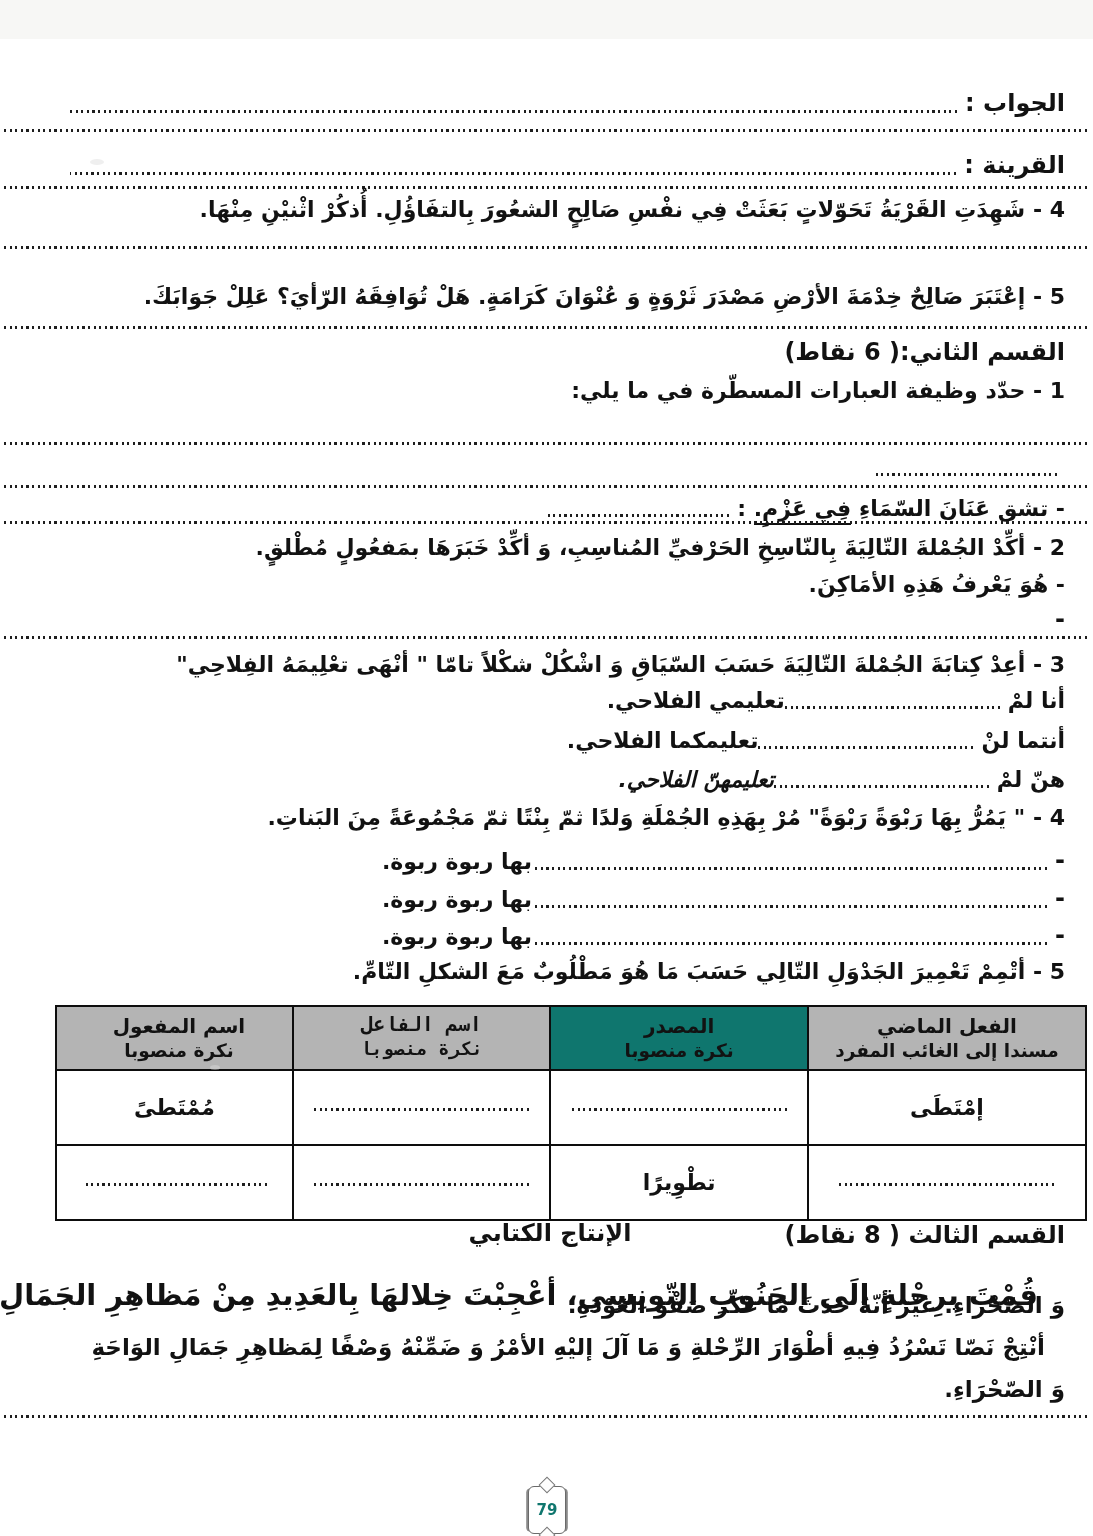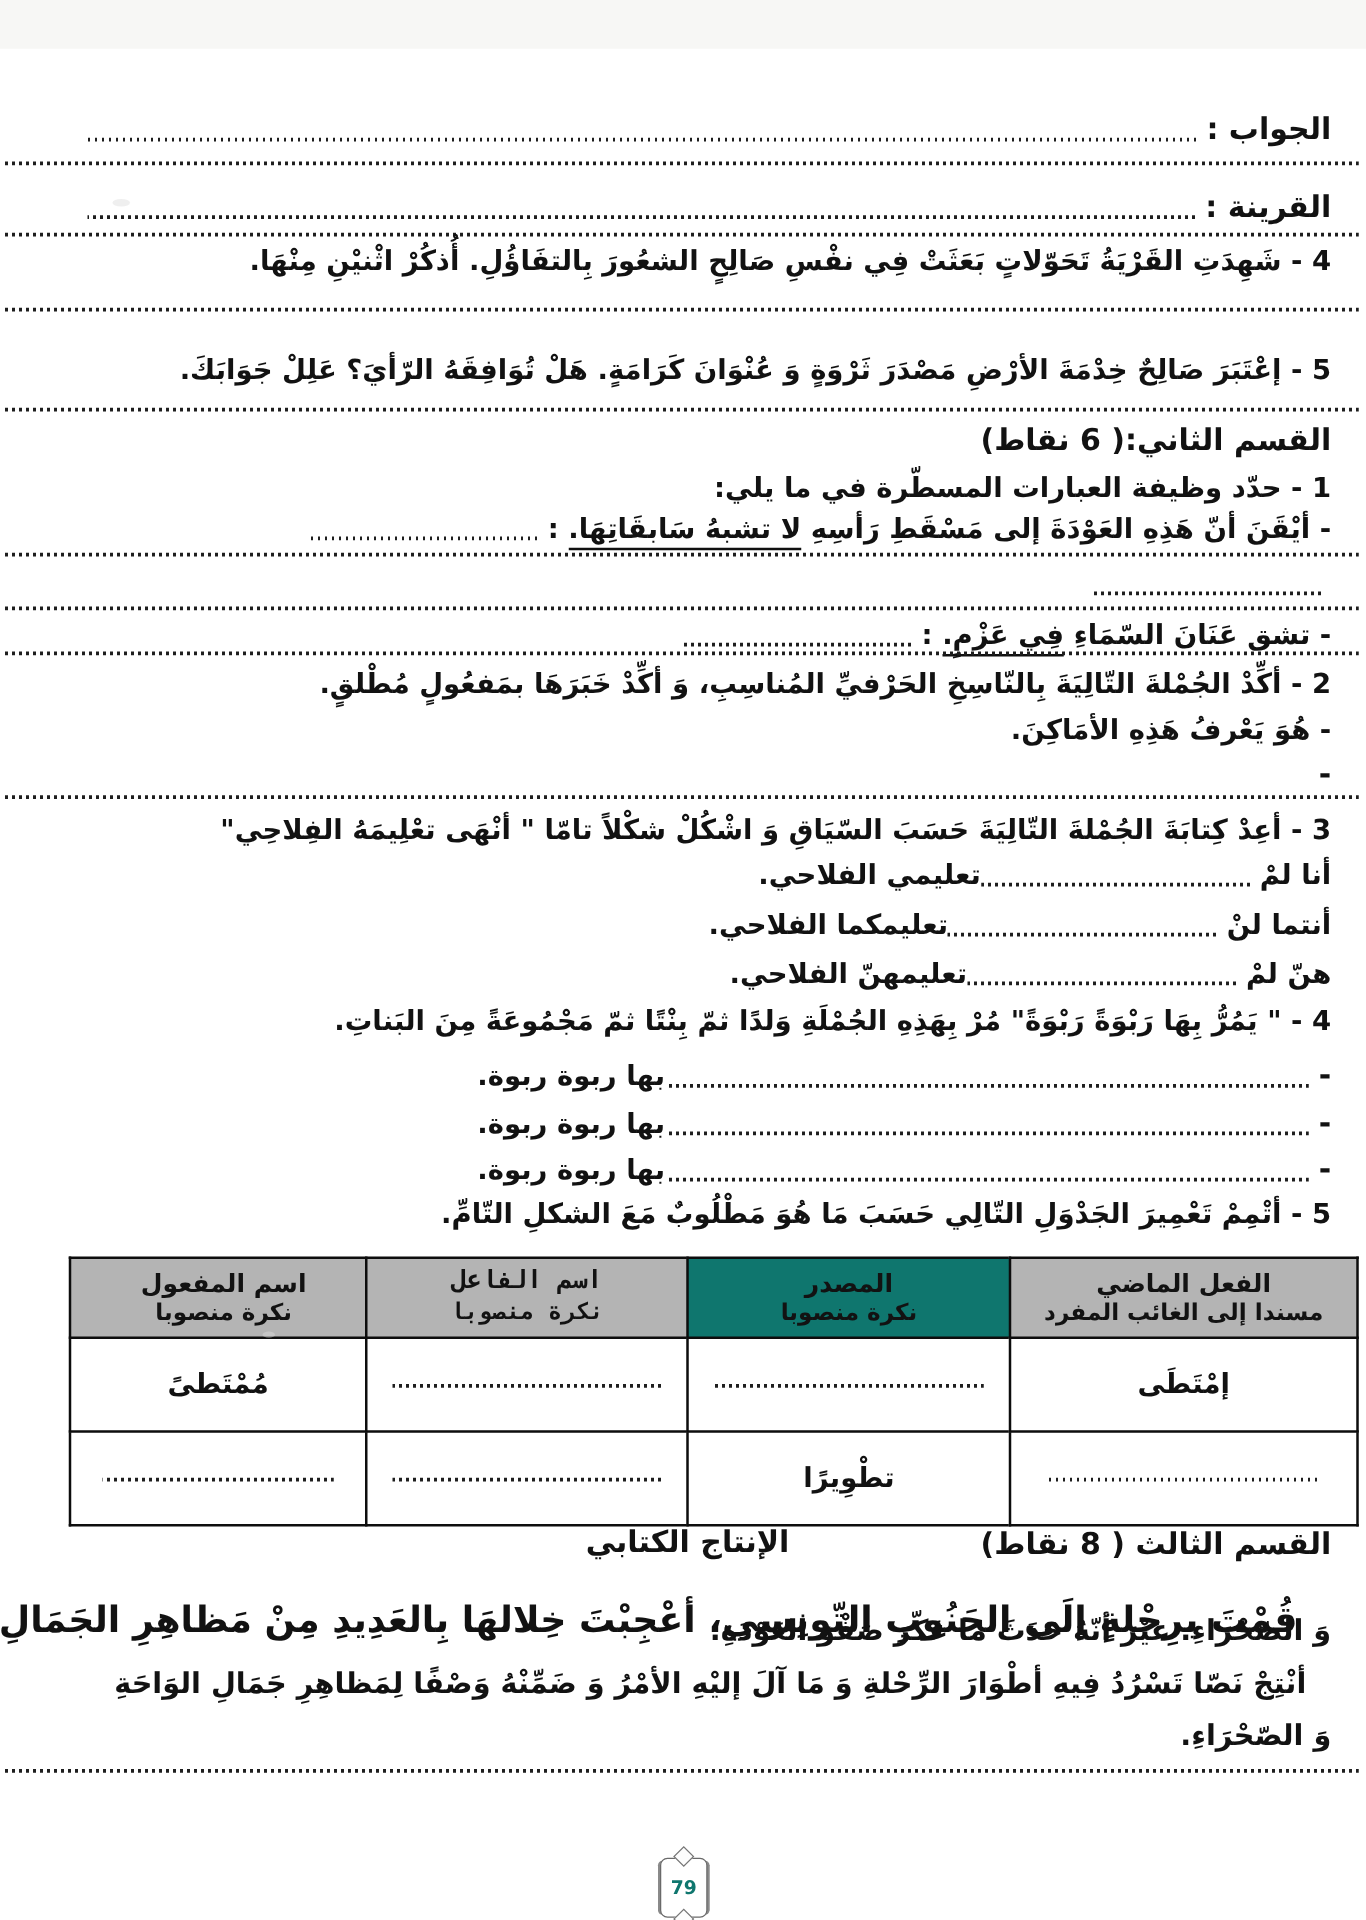--- a/index.html
+++ b/index.html
@@ -92,24 +92,20 @@
 
   <div class="tl" style="top:156px;">4 - شَهِدَتِ القَرْيَةُ تَحَوّلاتٍ بَعَثَتْ فِي نفْسِ صَالِحٍ الشعُورَ بِالتفَاؤُلِ. أُذكُرْ اثْنيْنِ مِنْهَا.</div>
   <div class="dotline" style="top:207px;"></div>
 
   <div class="tl" style="top:243px;">5 - إعْتَبَرَ صَالِحٌ خِدْمَةَ الأرْضِ مَصْدَرَ ثَرْوَةٍ وَ عُنْوَانَ كَرَامَةٍ. هَلْ تُوَافِقَهُ الرّأيَ؟ عَلِلْ جَوَابَكَ.</div>
   <div class="dotline" style="top:287px;"></div>
 
   <div class="tl big" style="top:297px;">القسم الثاني:( 6 نقاط)</div>
   <div class="tl" style="top:337px;">1 - حدّد وظيفة العبارات المسطّرة في ما يلي:</div>
 
-  <div class="fillline" style="top:372px;">
-    <span class="lbl" style="font-size:22px;"><span>- أيْقَنَ أنّ هَذِهِ العَوْدَةَ إلى مَسْقَطِ رَأسِهِ </span><span class="und">لا تشبهُ سَابقَاتِهَا.</span><span> :</span></span>
-    <span class="dfill w185"></span>
-  </div>
   <div class="dotline" style="top:403px;"></div>
 
   <div class="fillline" style="top:417px;">
     <span class="dfill w185"></span>
   </div>
   <div class="dotline" style="top:446px;"></div>
 
   <div class="fillline" style="top:457px;">
     <span class="lbl" style="font-size:22px;"><span>- تشق عَنَانَ السّمَاءِ </span><span class="und">فِي عَزْمٍ.</span><span> :</span></span>
     <span class="dfill w185"></span>
@@ -129,21 +125,21 @@
     <span class="lbl" style="font-size:22px;">تعليمي الفلاحي.</span>
   </div>
   <div class="fillline" style="top:689px;">
     <span class="lbl" style="font-size:22px;">أنتما لنْ</span>
     <span class="dfill w215"></span>
     <span class="lbl" style="font-size:22px;">تعليمكما الفلاحي.</span>
   </div>
   <div class="fillline" style="top:728px;">
     <span class="lbl" style="font-size:22px;">هنّ لمْ</span>
     <span class="dfill w215"></span>
-    <span class="lbl" style="font-size:22px;">تعليمهنّ الفلاحي.</span>
+    <span class="lbl" style="font-size:22px;font-style:italic;">تعليمهنّ الفلاحي.</span>
   </div>
 
   <div class="tl" style="top:764px;">4 - " يَمُرُّ بِهَا رَبْوَةً رَبْوَةً" مُرْ بِهَذِهِ الجُمْلَةِ وَلدًا ثمّ بِنْتًا ثمّ مَجْمُوعَةً مِنَ البَناتِ.</div>
 
   <div class="fillline" style="top:807px;">
     <span class="lbl dash">-</span>
     <span class="dfill w515"></span>
     <span class="lbl" style="font-size:22px;">بها ربوة ربوة.</span>
   </div>
   <div class="fillline" style="top:845px;">

